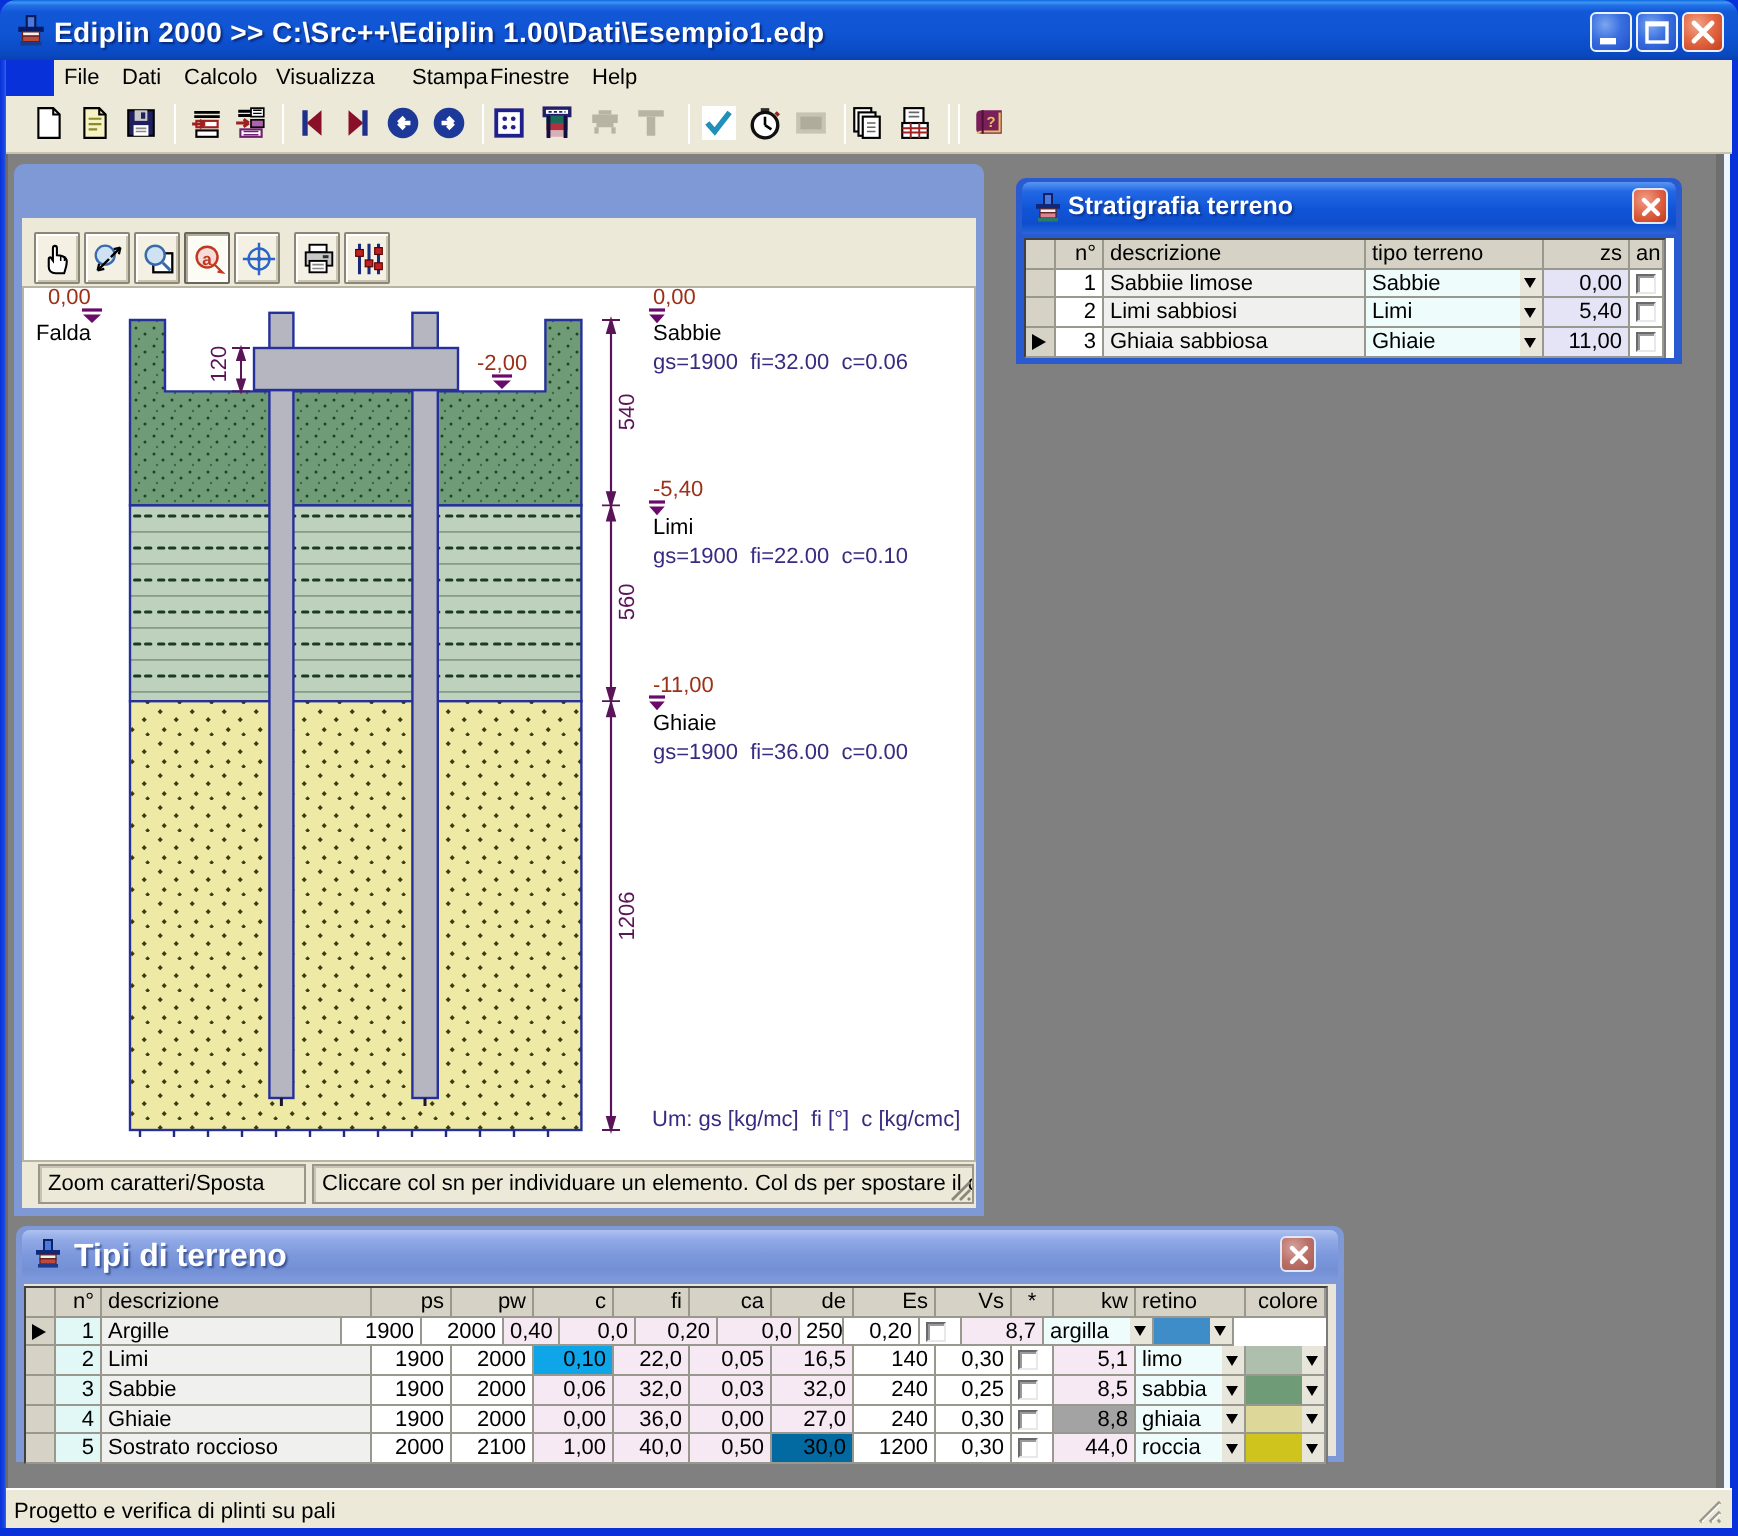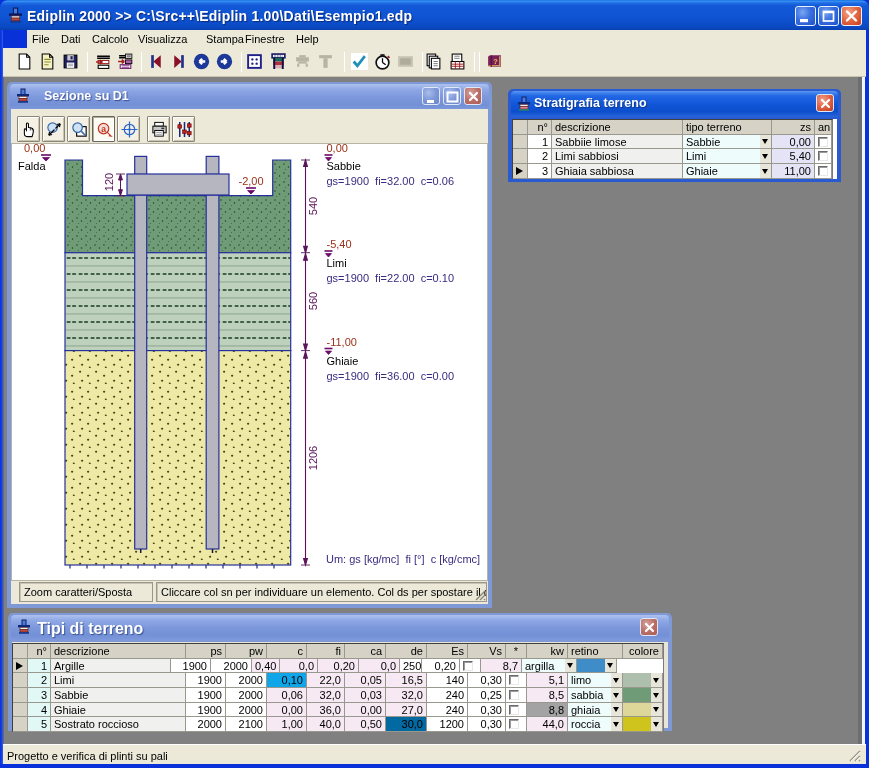--- a/index.html
+++ b/index.html
@@ -208,45 +208,20 @@
   </div>
   <div id="mdi">
       <div class="edgeL"></div>
     </div>
   <div id="lframe"></div>
     <div id="rframe"></div>
     <div id="rframe2"></div>
     <div style="position:absolute;right:0;top:744px;width:3px;height:20px;background:#0831d9"></div>
 
   <div id="win-sezione" class="win" style="left:7px;top:82px;width:485px;height:526px;background:#7e99d6">
-    <div class="wtitle inact-grad" style="height:26px">
-      <svg width="16" height="16" style="position:absolute;left:5px;top:4px" viewBox="0 0 16 16">
-        <rect x="6" y="1" width="4" height="6" fill="#4a7ae0" stroke="#102060" stroke-width="1"></rect>
-        <rect x="2" y="6" width="12" height="2.4" fill="#102878"></rect>
-        <rect x="4" y="8.4" width="8" height="2" fill="#f0f0f0" stroke="#5a2020" stroke-width="0.6"></rect>
-        <rect x="4" y="10.4" width="8" height="2.6" fill="#c04838" stroke="#5a2020" stroke-width="0.6"></rect>
-        <rect x="3" y="13" width="10" height="1.8" fill="#1a3a8a"></rect>
-      </svg>
-      <span class="wtext" style="left:34px">Sezione su D1</span>
-      <div class="wbtn b-min" style="right:49px">
-          <svg width="18" height="18">
-            <rect x="4" y="12" width="7" height="3" fill="#fff"></rect>
-          </svg>
-        </div>
-      <div class="wbtn b-max" style="right:28px">
-          <svg width="18" height="18">
-            <rect x="3.5" y="4.5" width="10" height="9" fill="none" stroke="#fff" stroke-width="2"></rect>
-          </svg>
-        </div>
-      <div class="wbtn b-clo-i" style="right:7px">
-          <svg width="18" height="18">
-            <path d="M5 5 L12 12 M12 5 L5 12" stroke="#fff" stroke-width="2.2" stroke-linecap="round"></path>
-          </svg>
-        </div>
-    </div>
     <div class="body" style="left:4px;top:27px;width:477px;height:495px;background:#ece9d8">
 
       <div id="ztb" style="position:absolute;left:0;top:4px;width:477px;height:30px;background:#ece9d8">
         <div class="zb" style="left:6px">
             <svg viewBox="0 0 20 20">
               <path d="M8.2,17.5 c-2.2,0 -3.6,-1.4 -3.6,-3.4 l0,-4.2 c0,-0.7 0.9,-1 1.3,-0.4 l0.9,1.3 0,-6.6 c0,-1.5 2.1,-1.5 2.1,0 l0,3.8 c1.8,0 5.2,0.7 5.2,3.4 c0,2.4 -0.9,4.6 -1.4,6.1 Z" fill="#fff" stroke="#000" stroke-width="1.1"></path>
               <path d="M10.9,8 l0,3 M12.9,8.4 l0,2.6" stroke="#000" stroke-width="0.8" fill="none"></path>
             </svg>
           </div>
         <div class="zb" style="left:31px">

